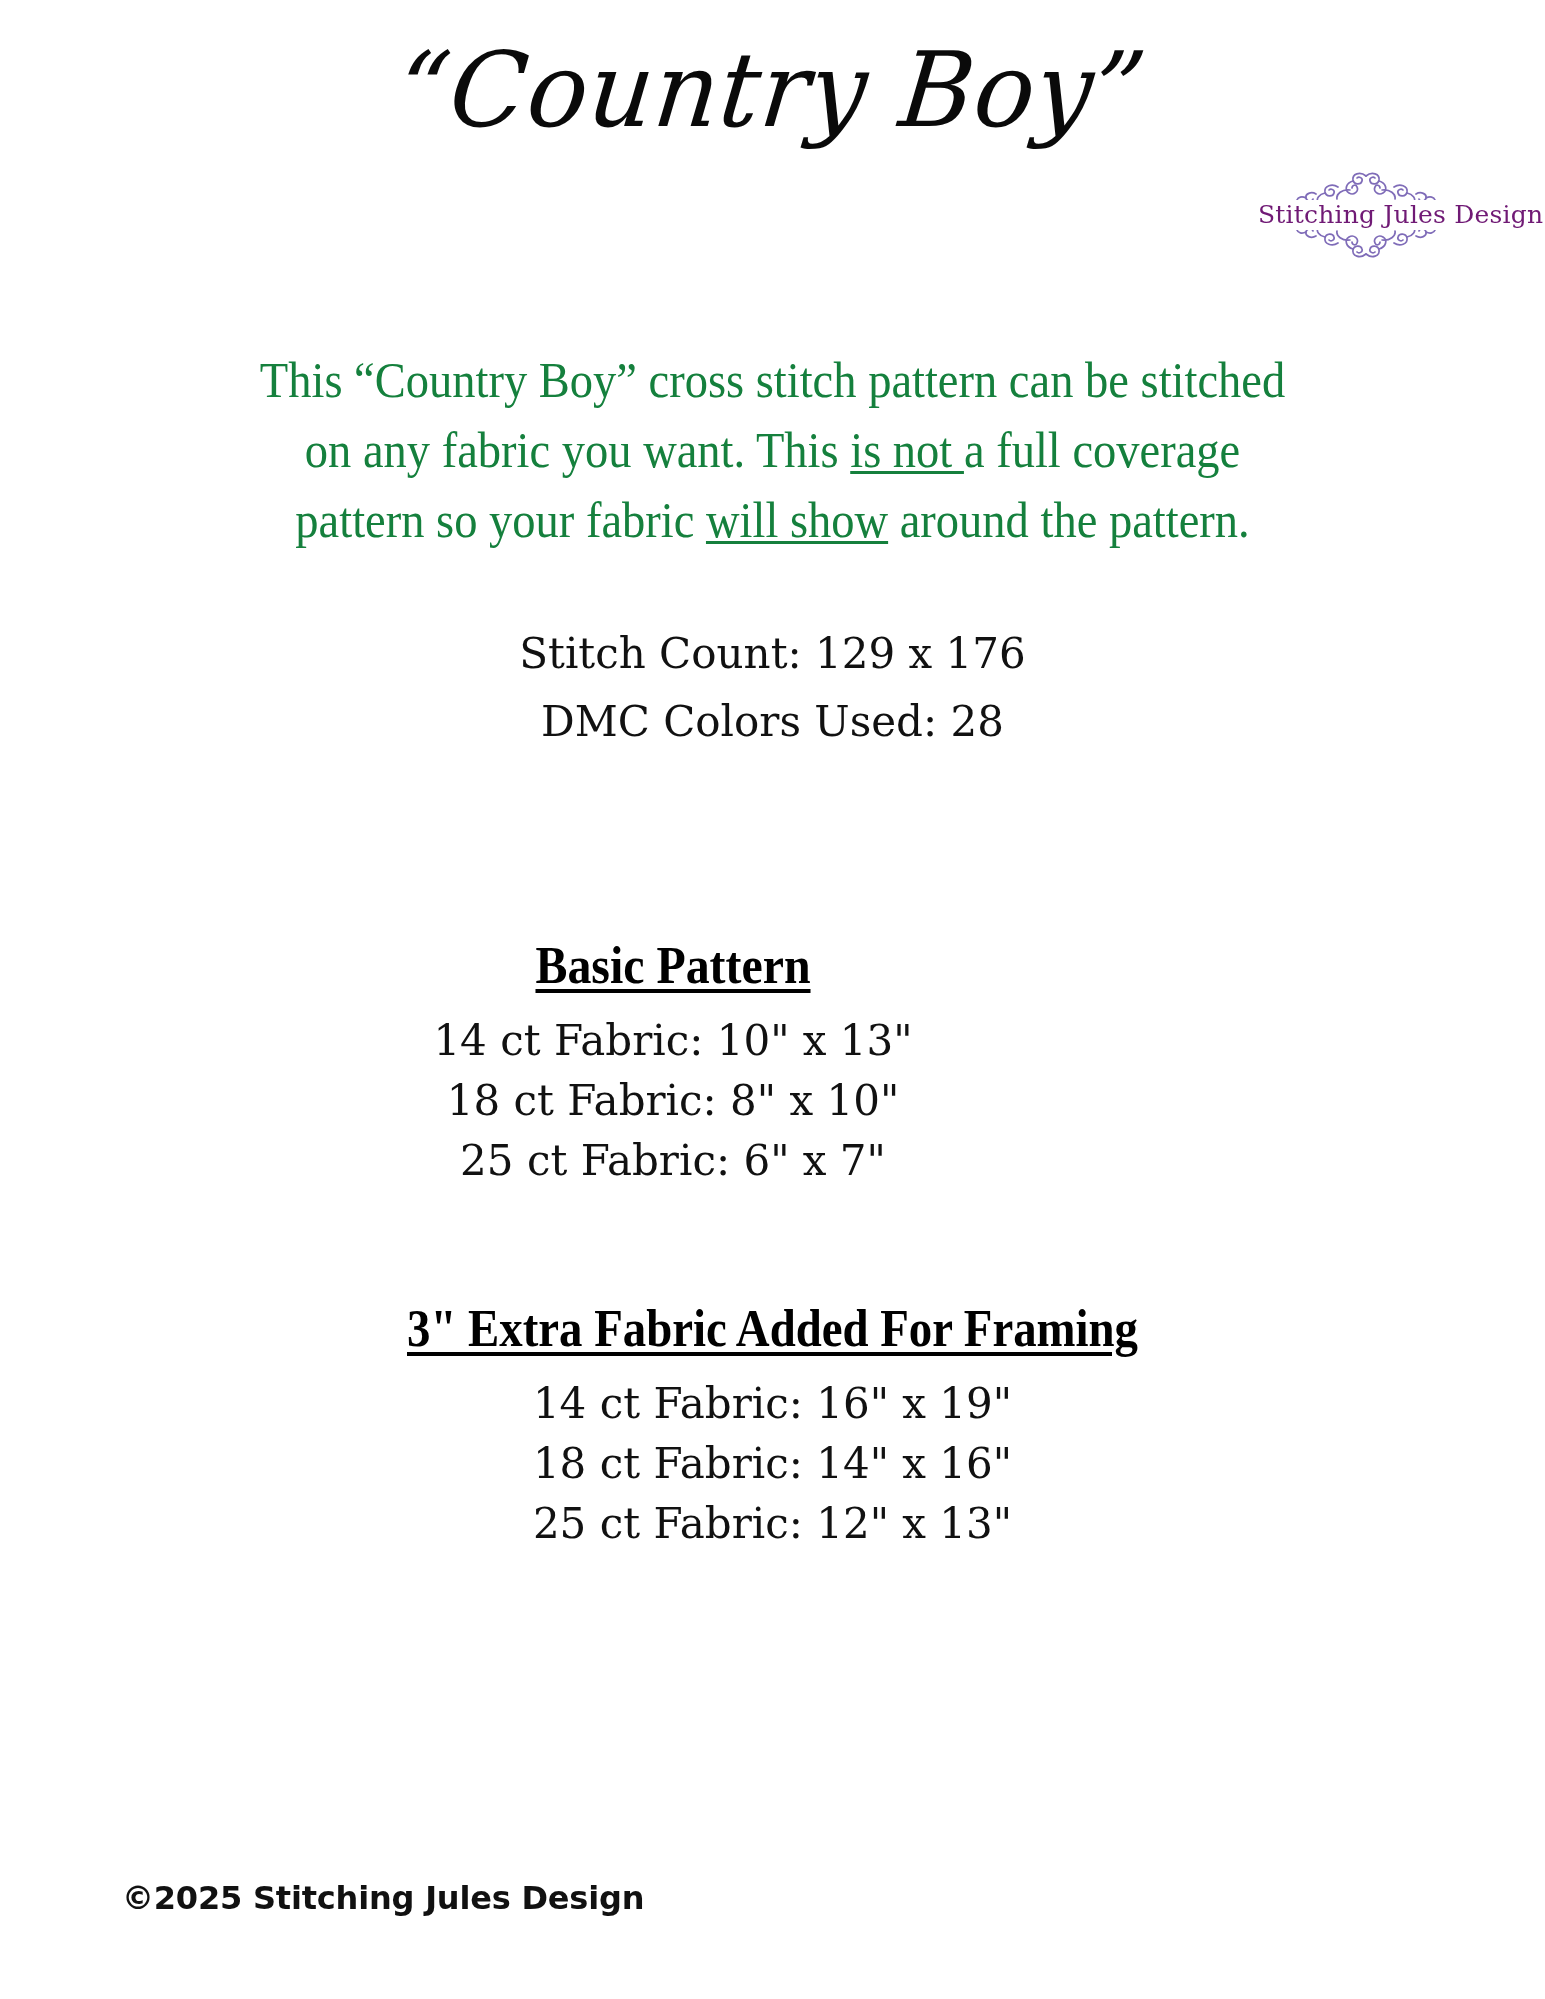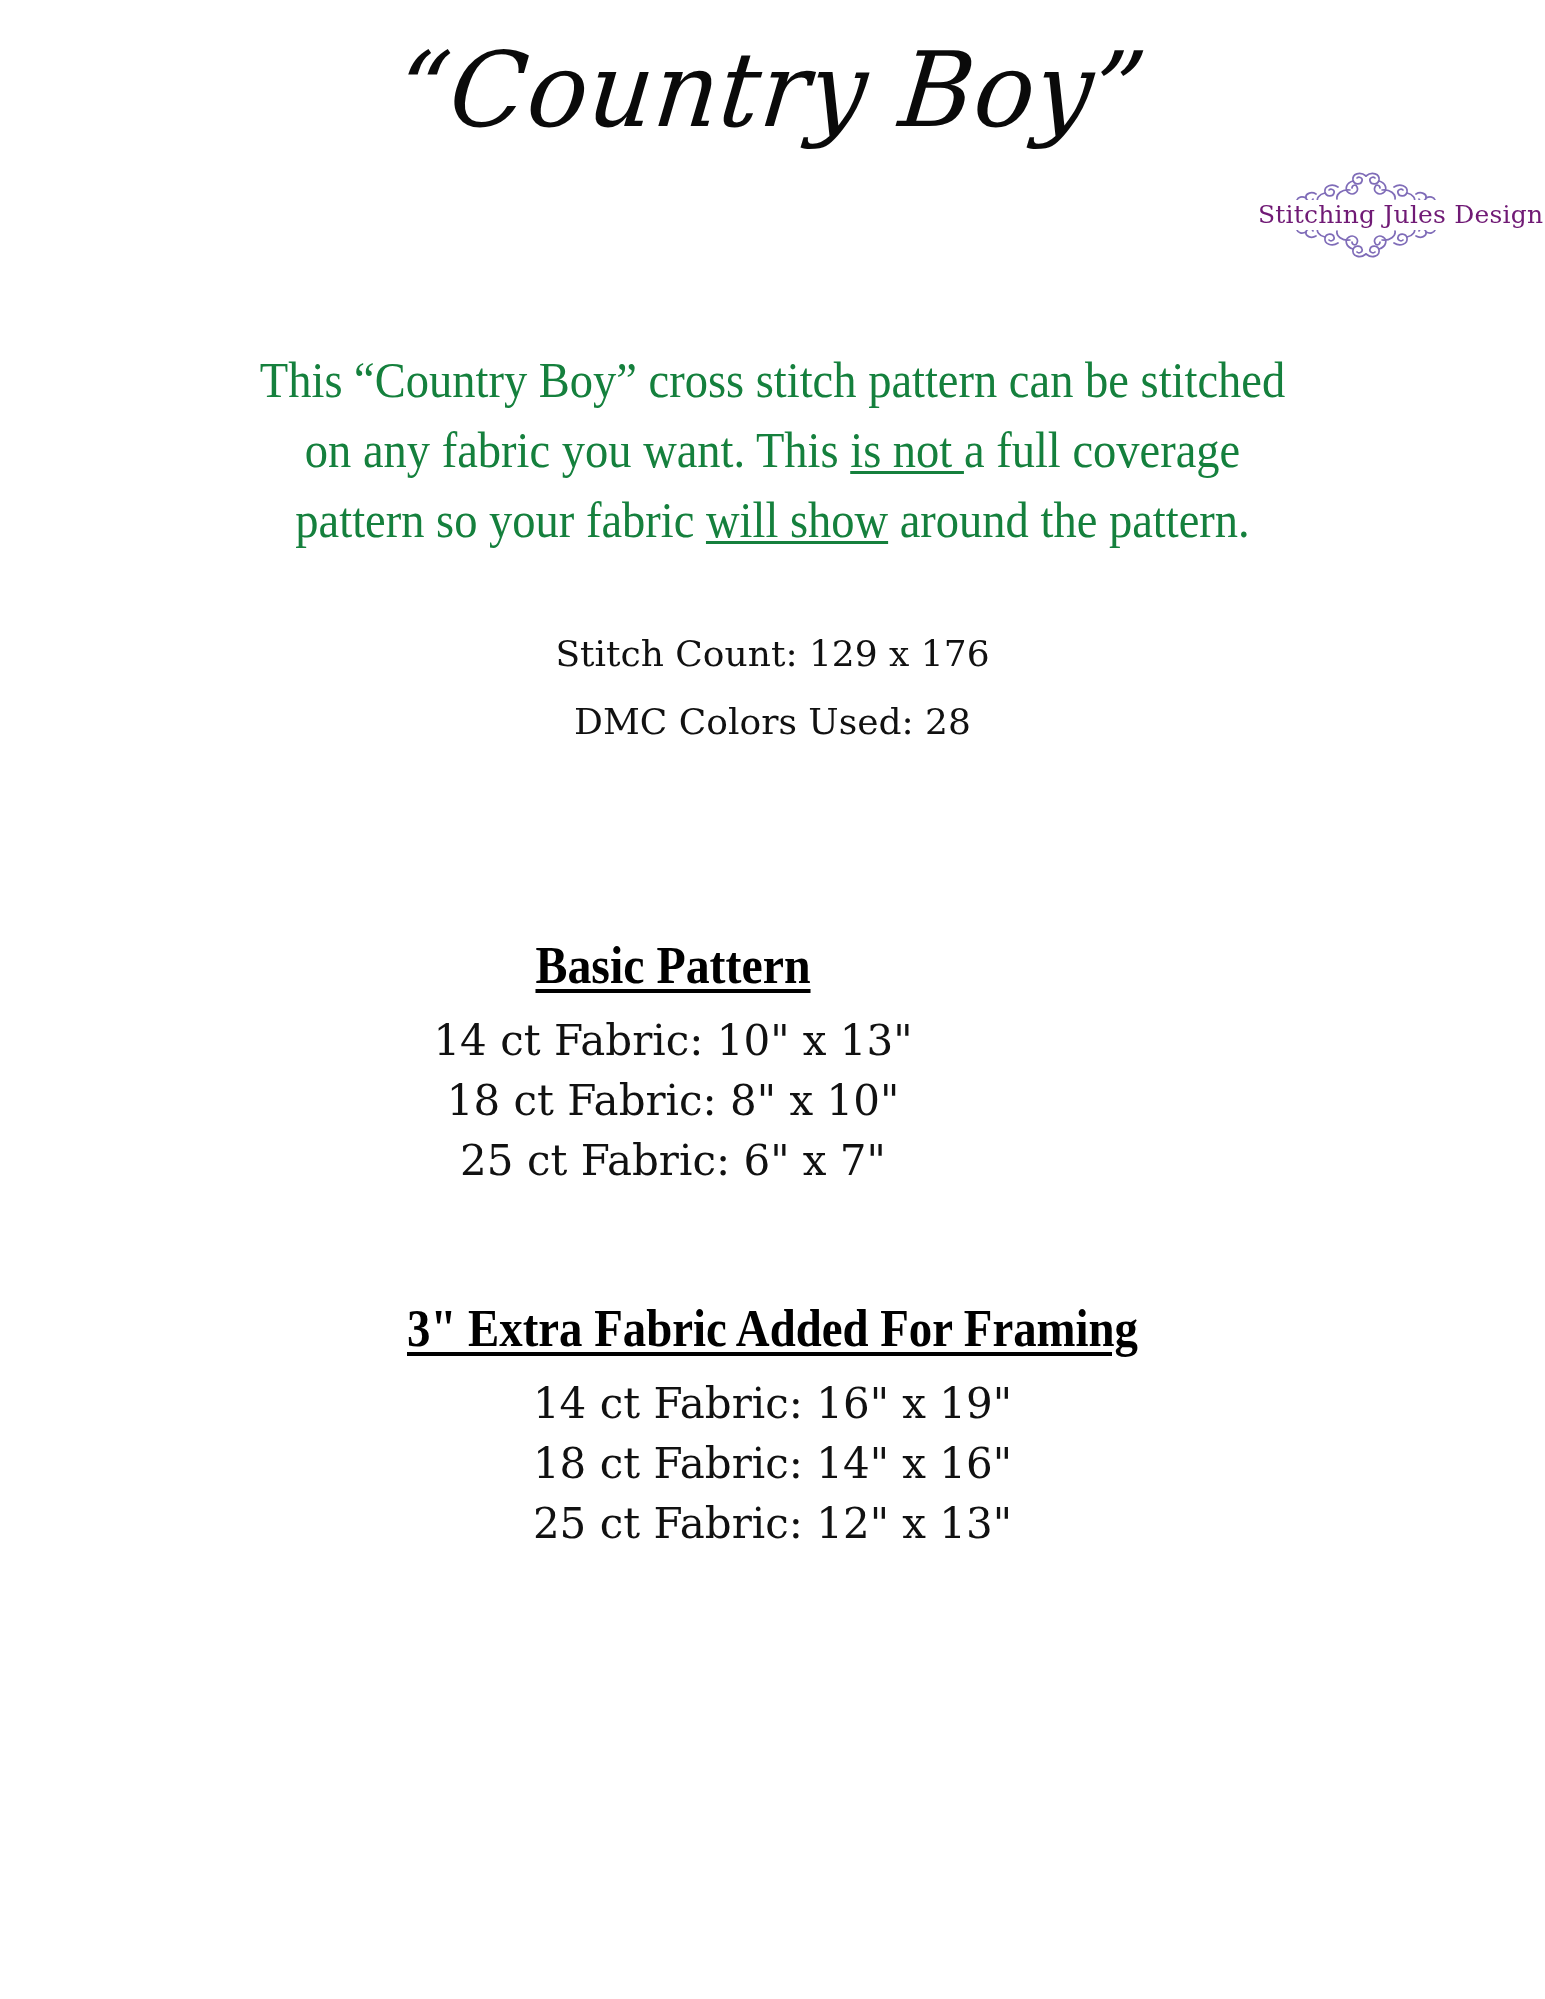--- a/index.html
+++ b/index.html
@@ -92,21 +92,21 @@
   .u { text-decoration: underline; text-underline-offset: 4px; text-decoration-thickness: 3px; }
 
   
   .counts {
     position: absolute;
     left: 0;
     top: 620px;
     width: 1545px;
     text-align: center;
     font-family: "DejaVu Serif", serif;
-    font-size: 36px;
+    font-size: 42px;
     line-height: 68px;
     color: #111111;
   }
   .counts .line { display: block; white-space: nowrap; }
 
   
   .section-basic {
     position: absolute;
     left: 0;
     top: 935px;
@@ -230,14 +230,15 @@
 
   <div class="section-framing">
     <span class="sec-heading wide">3"  Extra Fabric Added For Framing</span>
     <span class="sizes">
       <span class="row">14 ct Fabric:  16" x 19"</span>
       <span class="row">18 ct Fabric:  14" x 16"</span>
       <span class="row">25 ct Fabric:  12" x 13"</span>
     </span>
   </div>
 
+  <div class="footer">©2025 Stitching Jules Design</div>
 
 </div>
 
 </body></html>

